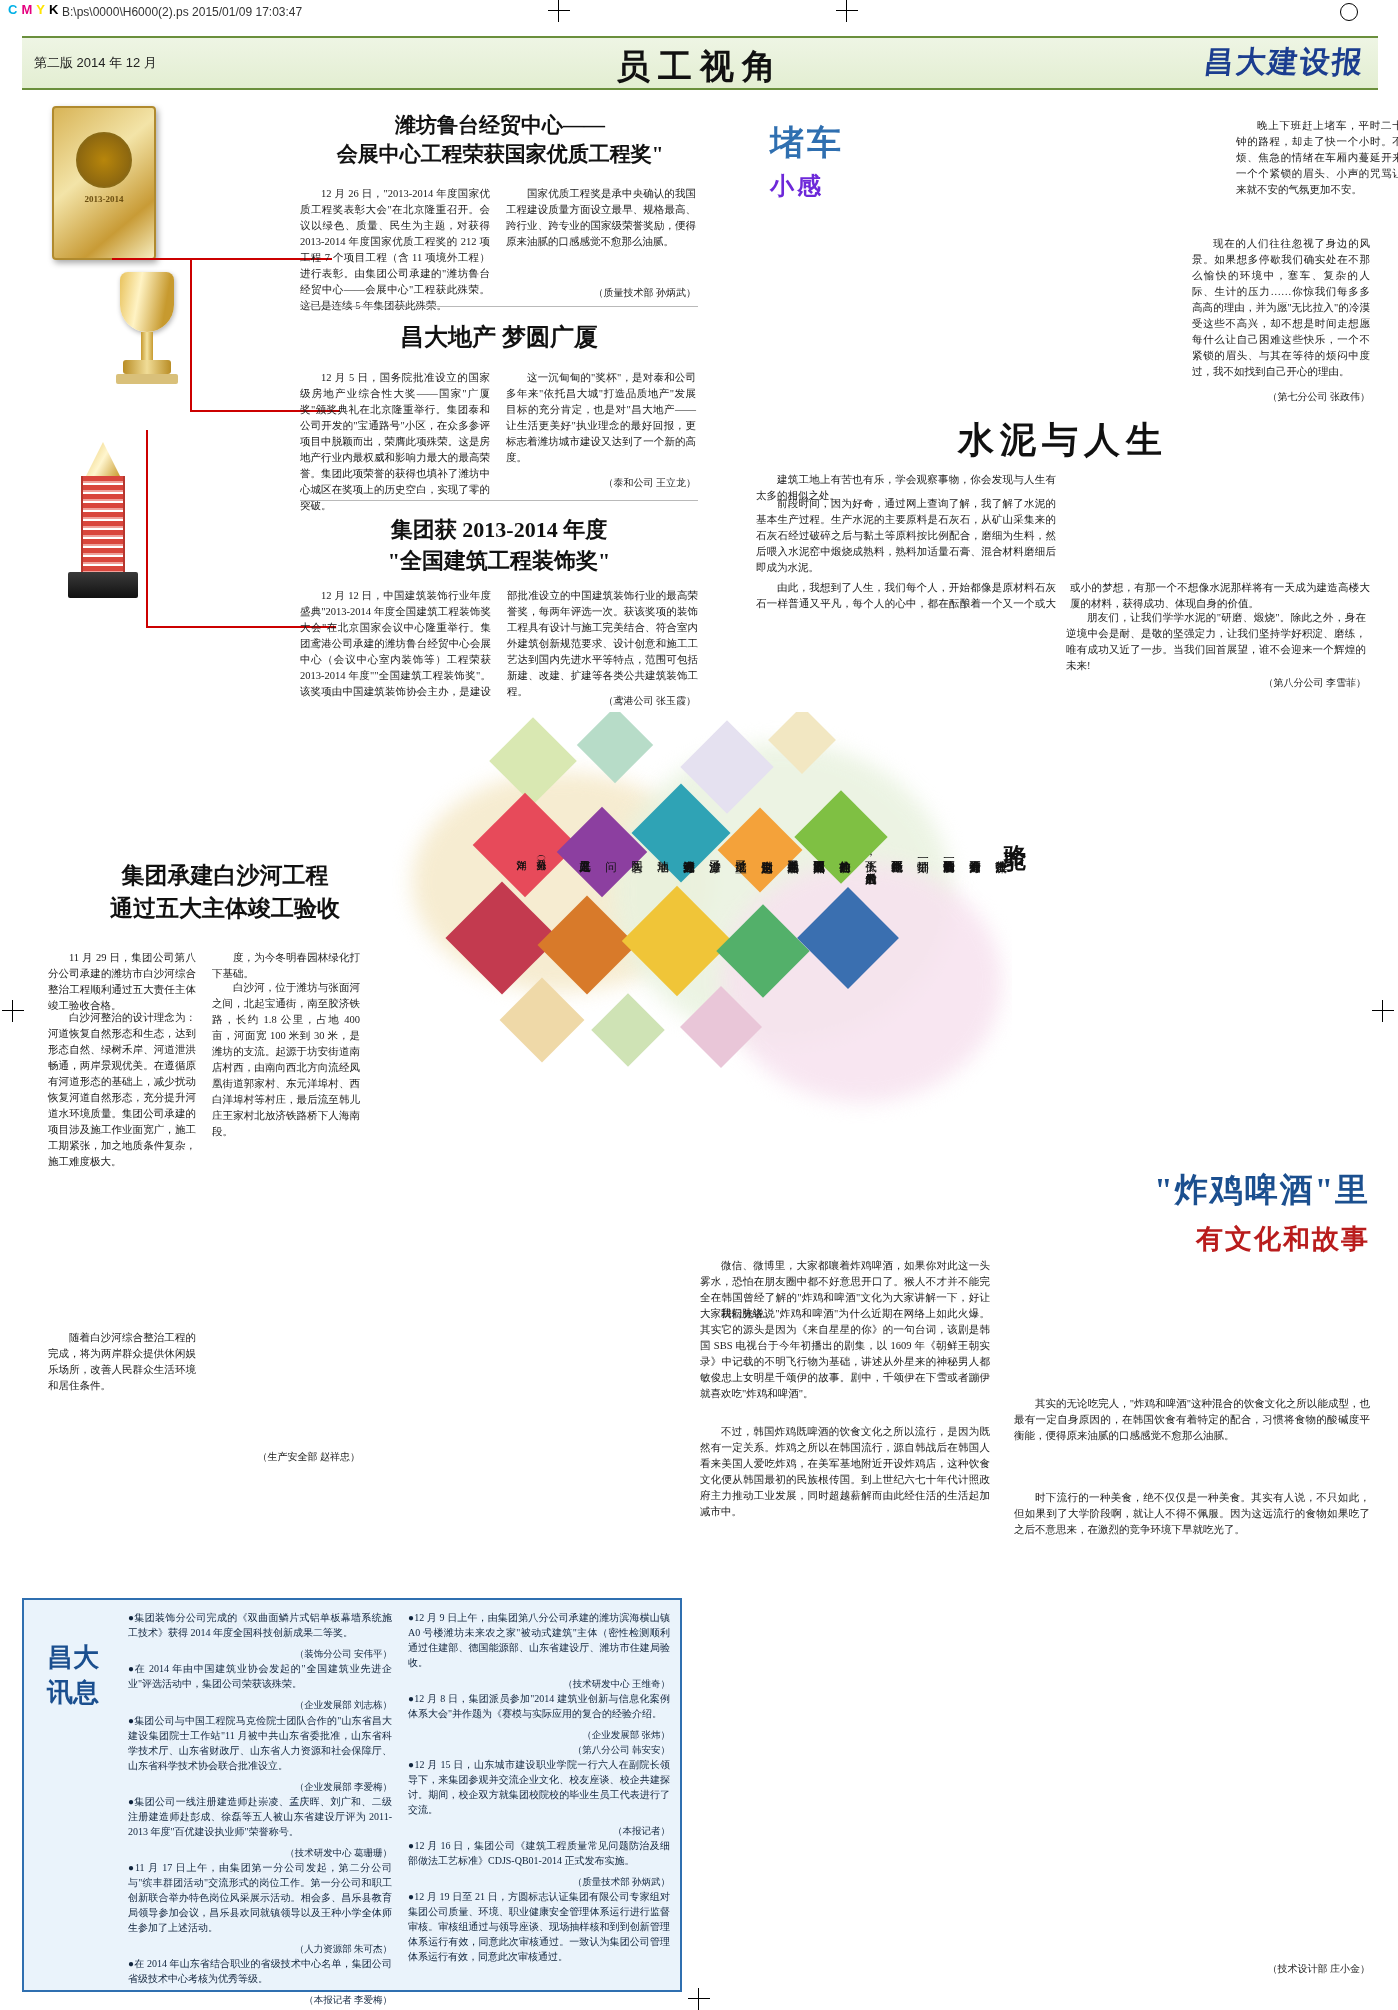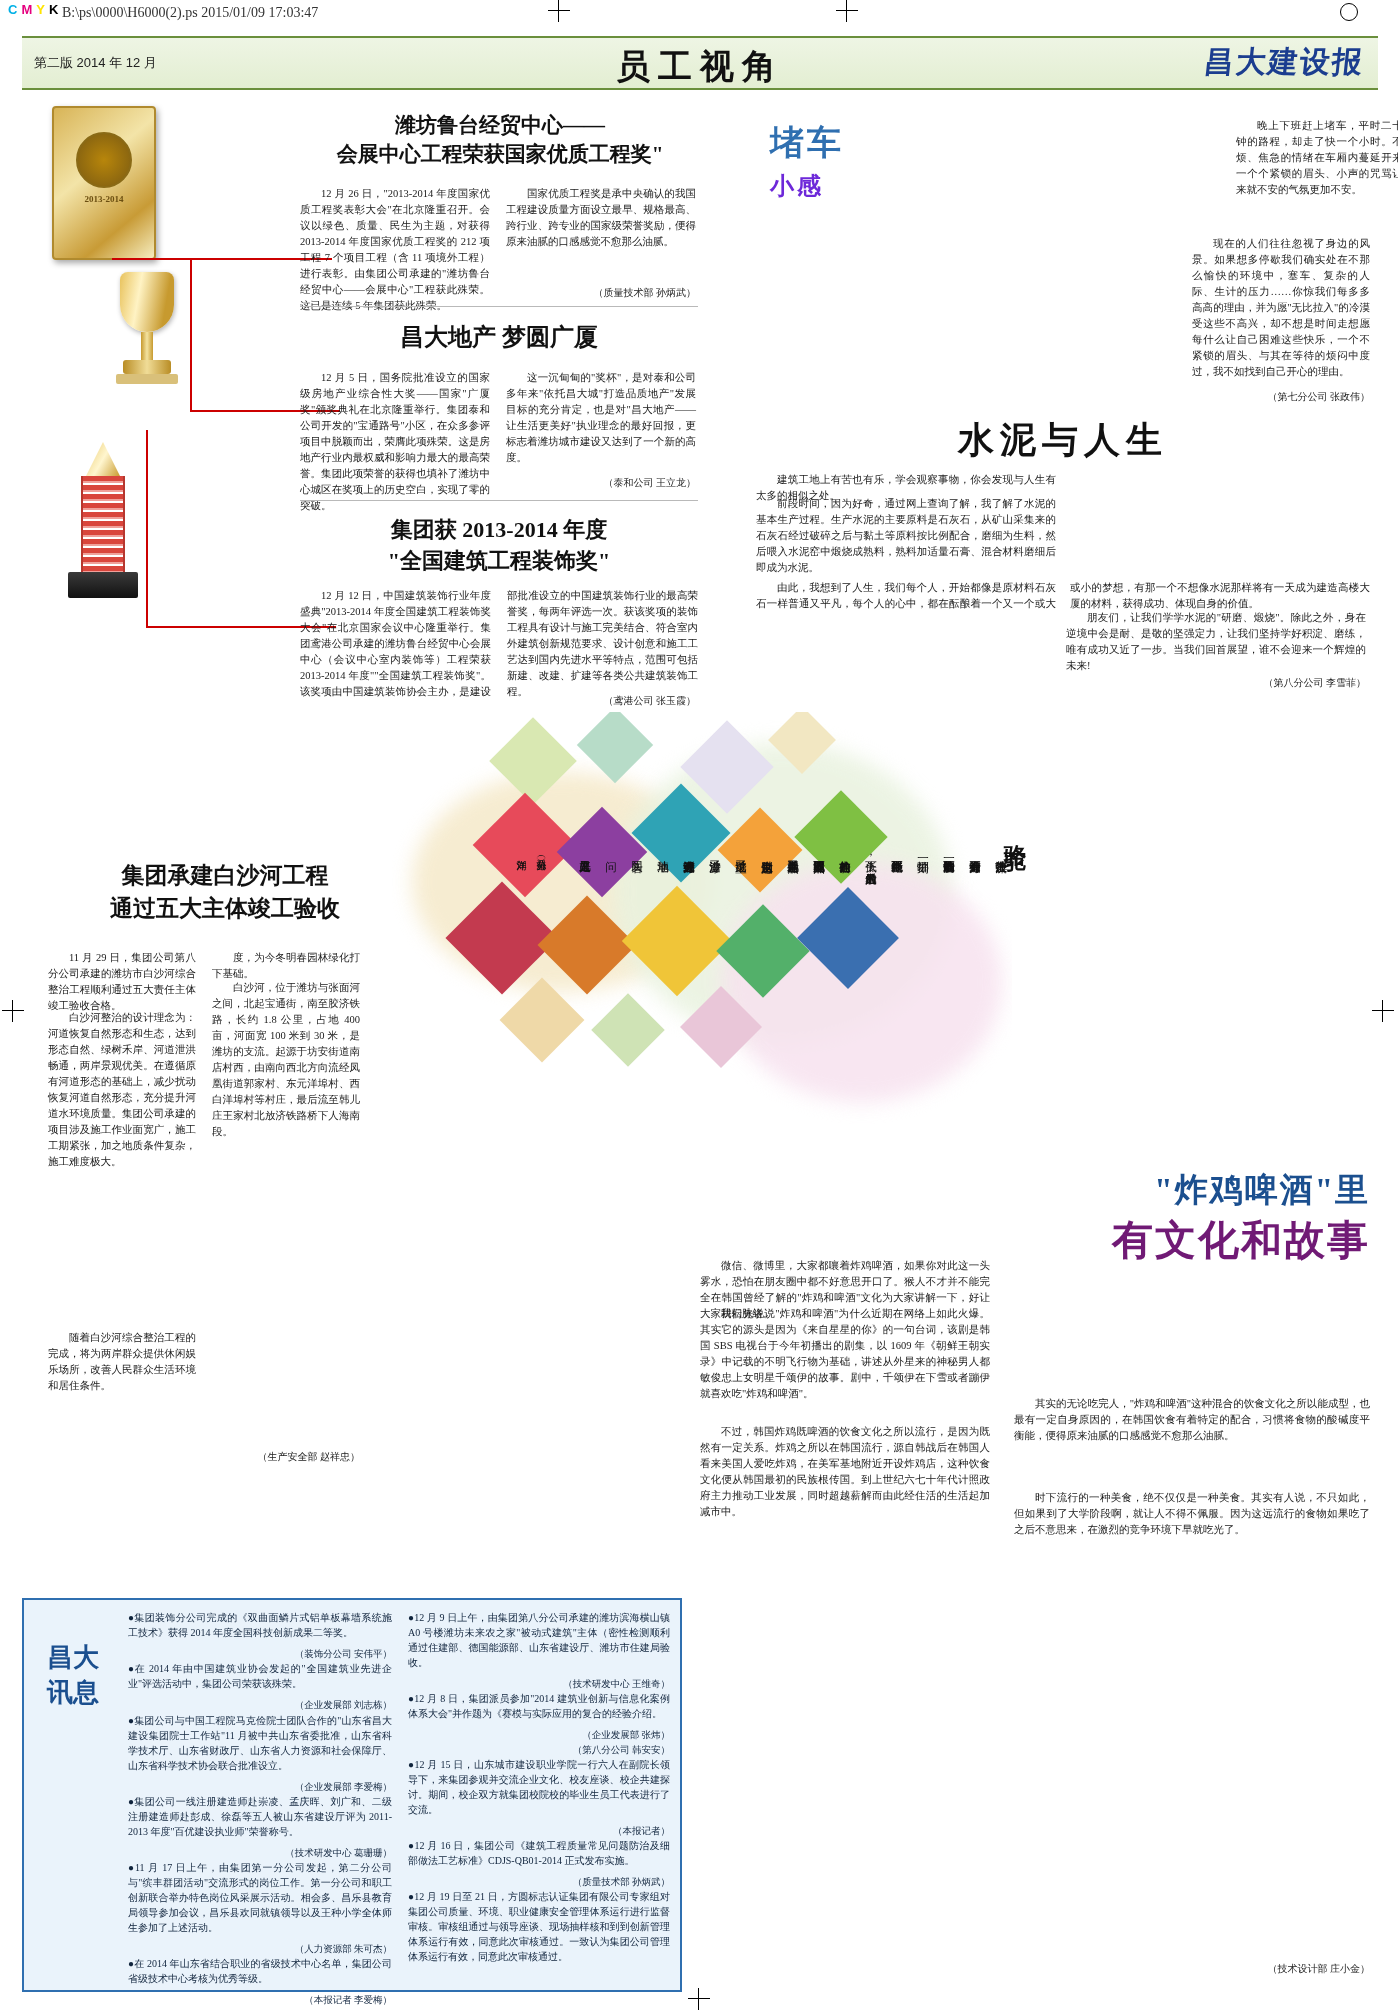--- a/index.html
+++ b/index.html
@@ -2,21 +2,21 @@
 <html lang="zh"><head>
 <meta charset="utf-8">
 <style>
   html,body{margin:0;padding:0;background:#fff;}
   body{width:1398px;height:2010px;font-family:"Liberation Serif",serif;color:#111;position:relative;overflow:hidden;}
 
   
   .printbar{position:absolute;left:0;top:0;width:1398px;height:26px;}
   .cmyk{position:absolute;left:8px;top:2px;font-family:"Liberation Sans",sans-serif;font-size:13px;font-weight:bold;letter-spacing:4px;}
   .cmyk .c{color:#00b0e6;} .cmyk .m{color:#e5007f;} .cmyk .y{color:#ffe400;} .cmyk .k{color:#000;}
-  .plateinfo{position:absolute;left:62px;top:5px;font-size:14px;font-family:Liberation Serif, serif;color:#333;white-space:nowrap;}
+  .plateinfo{position:absolute;left:62px;top:5px;font-size:12px;font-family:Liberation Sans, sans-serif;color:#333;white-space:nowrap;}
   .regmark{position:absolute;width:22px;height:22px;}
   .regmark:before{content:"";position:absolute;left:10px;top:0;width:1px;height:22px;background:#000;}
   .regmark:after{content:"";position:absolute;left:0;top:10px;width:22px;height:1px;background:#000;}
   .creg{position:absolute;width:16px;height:16px;border:1px solid #000;border-radius:50%;}
 
   
   .masthead{position:absolute;left:22px;top:36px;width:1356px;height:50px;background:linear-gradient(#eef5e4,#e3eed2);border-top:2px solid #6a8f3c;border-bottom:2px solid #6a8f3c;}
   .issue{position:absolute;left:12px;top:16px;font-size:13px;font-family:"Liberation Sans",sans-serif;color:#222;}
   .mh-title{position:absolute;left:0;top:6px;width:1356px;text-align:center;font-size:34px;font-weight:bold;letter-spacing:8px;color:#111;}
   .mh-logo{position:absolute;right:14px;top:4px;font-size:30px;font-weight:bold;color:#1b3d8f;letter-spacing:2px;font-family:"DejaVu Serif",serif;transform:skewX(-6deg);}
@@ -199,21 +199,21 @@
 <div class="hd" style="position:absolute;left:756px;top:418px;width:614px;font-size:36px;letter-spacing:6px;">水泥与人生</div>
 
 <div class="body-cn" style="position:absolute;left:756px;top:472px;width:300px;text-indent:2em;">建筑工地上有苦也有乐，学会观察事物，你会发现与人生有太多的相似之处。</div>
 <div class="body-cn" style="position:absolute;left:756px;top:496px;width:300px;text-indent:2em;">前段时间，因为好奇，通过网上查询了解，我了解了水泥的基本生产过程。生产水泥的主要原料是石灰石，从矿山采集来的石灰石经过破碎之后与黏土等原料按比例配合，磨细为生料，然后喂入水泥窑中煅烧成熟料，熟料加适量石膏、混合材料磨细后即成为水泥。</div>
 <div class="body-cn" style="position:absolute;left:756px;top:580px;width:614px;text-indent:2em;column-count:2;column-gap:14px;">由此，我想到了人生，我们每个人，开始都像是原材料石灰石一样普通又平凡，每个人的心中，都在酝酿着一个又一个或大或小的梦想，有那一个不想像水泥那样将有一天成为建造高楼大厦的材料，获得成功、体现自身的价值。</div>
 <div class="body-cn" style="position:absolute;left:1066px;top:610px;width:300px;text-indent:2em;">朋友们，让我们学学水泥的"研磨、煅烧"。除此之外，身在逆境中会是耐、是敬的坚强定力，让我们坚持学好积淀、磨练，唯有成功又近了一步。当我们回首展望，谁不会迎来一个辉煌的未来!</div>
 <div class="sig" style="position:absolute;left:1066px;top:676px;width:300px;">（第八分公司  李雪菲）</div>
 
 <div style="position:absolute;left:790px;top:1168px;width:580px;text-align:right;">
   <div style="font-size:33px;font-weight:bold;color:#1b4f8f;letter-spacing:2px;">"炸鸡啤酒"里</div>
-  <div style="font-size:41px;font-weight:bold;color:#701a75;letter-spacing:2px;margin-top:0;">有文化和故事</div>
+  <div style="font-size:27px;font-weight:bold;color:#b91c1c;letter-spacing:2px;margin-top:8px;">有文化和故事</div>
 </div>
 <div class="body-cn" style="position:absolute;left:700px;top:1258px;width:290px;text-indent:2em;">微信、微博里，大家都嚷着炸鸡啤酒，如果你对此这一头雾水，恐怕在朋友圈中都不好意思开口了。猴人不才并不能完全在韩国曾经了解的"炸鸡和啤酒"文化为大家讲解一下，好让大家耕耘脉络。</div>
 <div class="body-cn" style="position:absolute;left:700px;top:1306px;width:290px;text-indent:2em;">我们先说说"炸鸡和啤酒"为什么近期在网络上如此火爆。其实它的源头是因为《来自星星的你》的一句台词，该剧是韩国 SBS 电视台于今年初播出的剧集，以 1609 年《朝鲜王朝实录》中记载的不明飞行物为基础，讲述从外星来的神秘男人都敏俊忠上女明星千颂伊的故事。剧中，千颂伊在下雪或者蹦伊就喜欢吃"炸鸡和啤酒"。</div>
 <div class="body-cn" style="position:absolute;left:700px;top:1424px;width:290px;text-indent:2em;">不过，韩国炸鸡既啤酒的饮食文化之所以流行，是因为既然有一定关系。炸鸡之所以在韩国流行，源自韩战后在韩国人看来美国人爱吃炸鸡，在美军基地附近开设炸鸡店，这种饮食文化便从韩国最初的民族根传国。到上世纪六七十年代计照政府主力推动工业发展，同时超越薪解而由此经住活的生活起加减市中。</div>
 <div class="body-cn" style="position:absolute;left:1014px;top:1396px;width:356px;text-indent:2em;">其实的无论吃完人，"炸鸡和啤酒"这种混合的饮食文化之所以能成型，也最有一定自身原因的，在韩国饮食有着特定的配合，习惯将食物的酸碱度平衡能，便得原来油腻的口感感觉不愈那么油腻。</div>
 <div class="body-cn" style="position:absolute;left:1014px;top:1490px;width:356px;text-indent:2em;">时下流行的一种美食，绝不仅仅是一种美食。其实有人说，不只如此，但如果到了大学阶段啊，就让人不得不佩服。因为这远流行的食物如果吃了之后不意思来，在激烈的竞争环境下早就吃光了。</div>
 <div class="sig" style="position:absolute;left:1014px;top:1962px;width:356px;">（技术设计部  庄小金）</div>
 
 <div id="newsbox">
   <div class="nb-title">昌大讯息</div>

